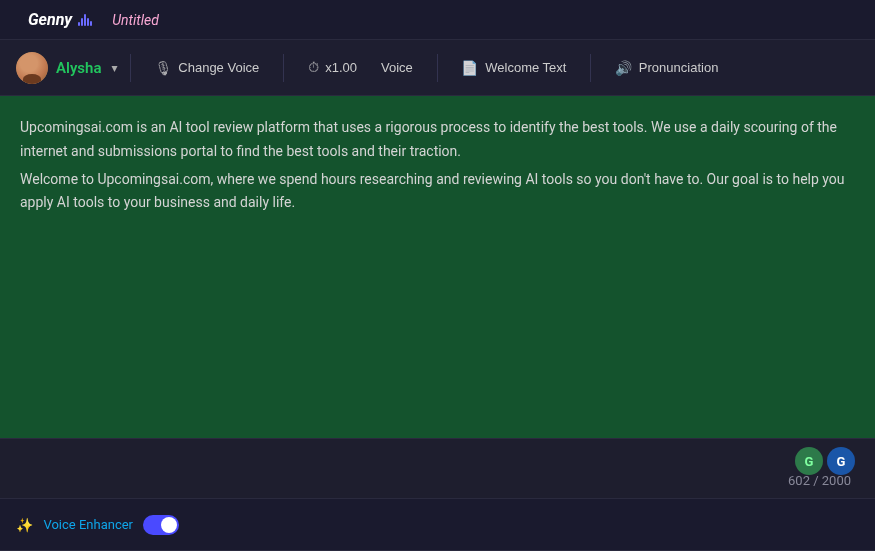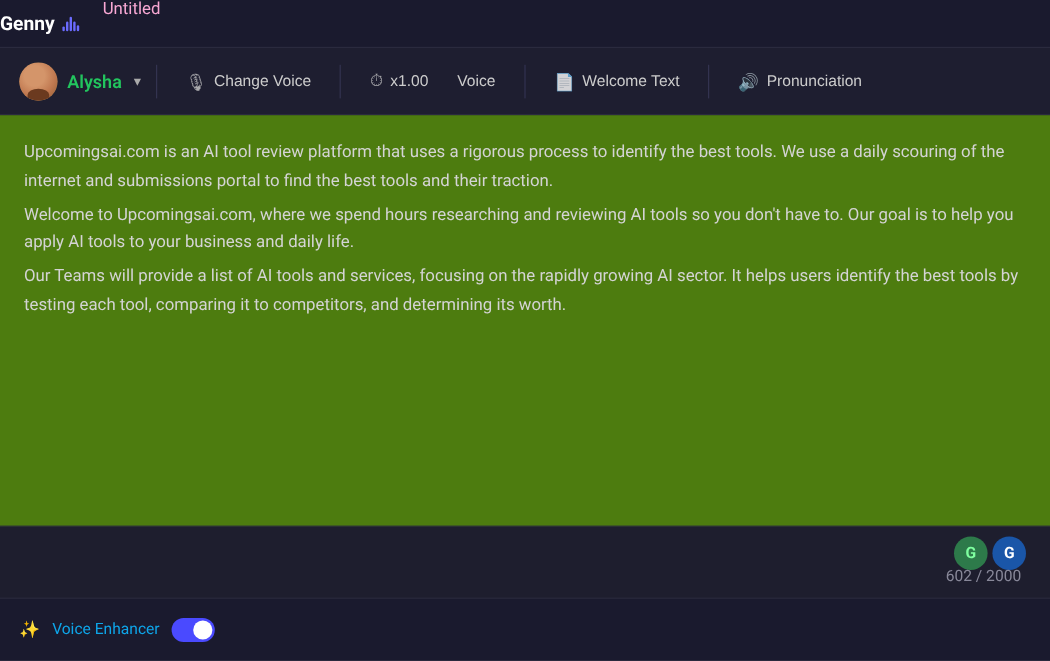--- a/index.html
+++ b/index.html
@@ -11,22 +11,24 @@
       color: #e0e0e0;
       overflow: hidden;
     }
 
     
     .header {
       height: 40px;
       background: #1a1a2e;
       border-bottom: 1px solid #2a2a3e;
       display: flex;
-      padding: 0 0;
+      align-items: center;
+      padding: 0 28px;
       gap: 12px;
+      font-style: italic;
     }
     .logo-area {
       display: flex;
       align-items: center;
       gap: 6px;
     }
     .logo-text {
       font-size: 16px;
       font-weight: 700;
       color: #ffffff;
@@ -127,21 +129,21 @@
       transition: background 0.15s;
     }
     .toolbar-btn .btn-icon {
       font-size: 14px;
       opacity: 0.8;
     }
 
     
     .main-content {
       height: calc(551px - 40px - 56px - 60px - 52px);
-      background: #4d7c0f;
+      background: #14532d;
       padding: 20px 20px 16px 20px;
       overflow-y: auto;
       border-bottom: 1px solid #2a2a3e;
       position: relative;
     }
 
     .text-content {
       font-size: 14px;
       line-height: 1.7;
       color: #d4d4d4;
@@ -292,21 +294,20 @@
   <button class="toolbar-btn">
     <span class="btn-icon">🔊</span>
     <span>Pronunciation</span>
   </button>
 </div>
 
 <div class="main-content">
   <div class="text-content">
     <p>Upcomingsai.com is an AI tool review platform that uses a rigorous process to identify the best tools. We use a daily scouring of the internet and submissions portal to find the best tools and their traction.</p>
     <p>Welcome to Upcomingsai.com, where we spend hours researching and reviewing AI tools so you don't have to. Our goal is to help you apply AI tools to your business and daily life.</p>
-    <p>Our Teams will provide a list of AI tools and services, focusing on the rapidly growing AI sector. It helps users identify the best tools by testing each tool, comparing it to competitors, and determining its worth.</p>
   </div>
 </div>
 
 <div class="bottom-bar">
   <div class="service-icons">
     <div class="service-icon icon-green">G</div>
     <div class="service-icon icon-blue-g">G</div>
   </div>
   <span class="word-count">602 / 2000</span>
 </div>

